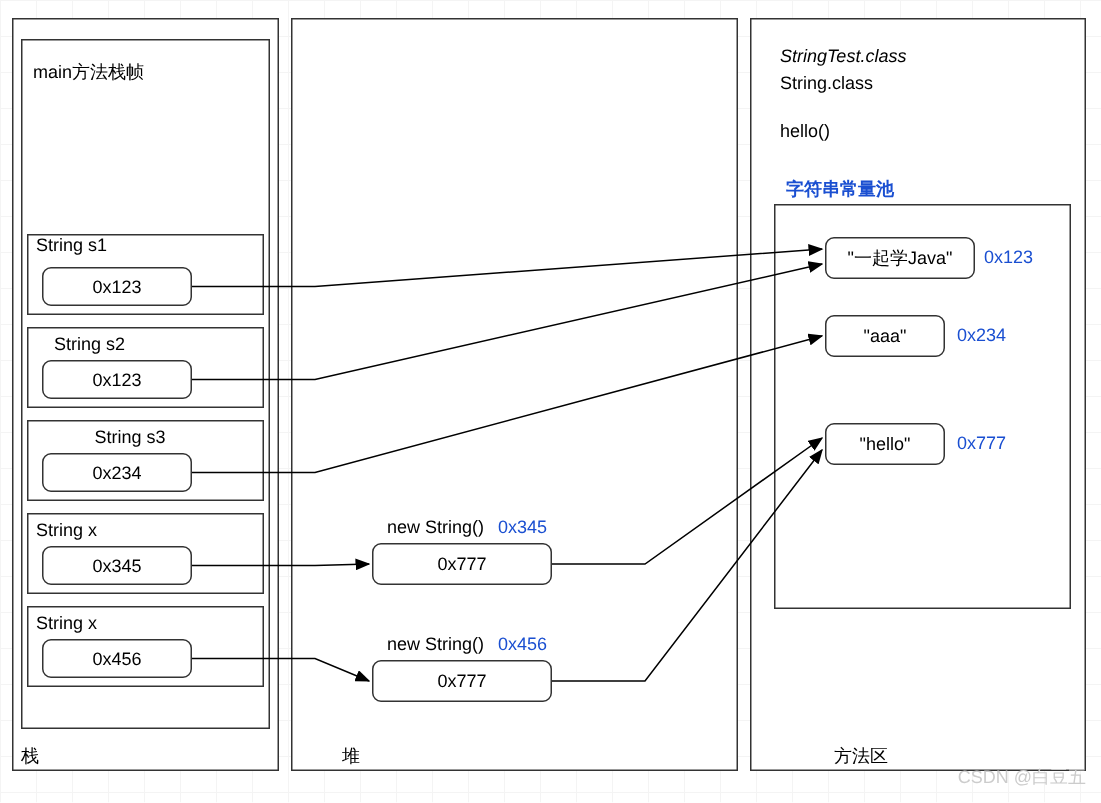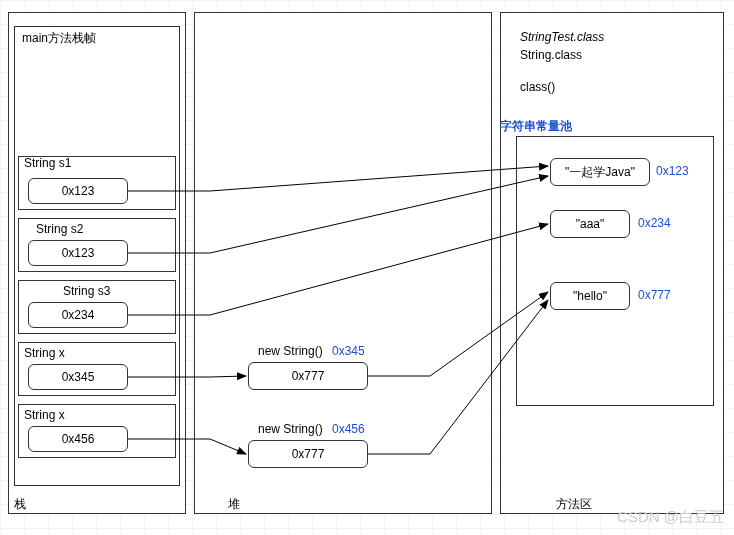--- a/index.html
+++ b/index.html
@@ -30,37 +30,37 @@
     z-index: 2;
   }
   .rounded { border-radius: 6px; }
   .label { position: absolute; z-index: 3; white-space: nowrap; }
   .blue { color: #1a4fd1; font-weight: 500; }
   .area-label { position: absolute; z-index: 3; }
   .watermark {
     position: absolute;
     right: 10px; bottom: 8px;
     color: #ccc;
-    font-size: 15px;
+    font-size: 12px;
     z-index: 6;
   }
   .centered {
     display: flex; align-items: center; justify-content: center;
   }
 </style>
 </head>
 <body>
 
 <div class="grid-bg"></div>
 
 <div class="box" style="left:8px; top:12px; width:178px; height:502px;"></div>
 <div class="area-label" style="left:14px; top:496px;">栈</div>
 
 <div class="box" style="left:14px; top:26px; width:166px; height:460px;"></div>
-<div class="label" style="left:22px; top:30px;">main方法栈帧</div>
+<div class="label" style="left:22px; top:40px;">main方法栈帧</div>
 
 <div class="box" style="left:18px; top:156px; width:158px; height:54px;"></div>
 <div class="label" style="left:24px; top:156px;">String s1</div>
 <div class="box rounded centered" style="left:28px; top:178px; width:100px; height:26px;">
   <span>0x123</span>
 </div>
 
 <div class="box" style="left:18px; top:218px; width:158px; height:54px;"></div>
 <div class="label" style="left:36px; top:222px;">String s2</div>
 <div class="box rounded centered" style="left:28px; top:240px; width:100px; height:26px;">
@@ -98,23 +98,23 @@
 <div class="label blue" style="left:332px; top:422px;">0x456</div>
 <div class="box rounded centered" style="left:248px; top:440px; width:120px; height:28px;">
   <span>0x777</span>
 </div>
 
 <div class="box" style="left:500px; top:12px; width:224px; height:502px;"></div>
 <div class="area-label" style="left:556px; top:496px;">方法区</div>
 
 <div class="label" style="left:520px; top:30px;font-style:italic;">StringTest.class</div>
 <div class="label" style="left:520px; top:48px;text-align:right;">String.class</div>
-<div class="label" style="left:520px; top:80px;">class()</div>
+<div class="label" style="left:520px; top:80px;">hello()</div>
 
-<div class="label blue" style="left:500px; top:118px; font-weight:bold;">字符串常量池</div>
+<div class="label blue" style="left:524px; top:118px; font-weight:bold;">字符串常量池</div>
 
 <div class="box" style="left:516px; top:136px; width:198px; height:270px;"></div>
 
 <div class="box rounded centered" style="left:550px; top:158px; width:100px; height:28px; z-index:4;">
   <span>"一起学Java"</span>
 </div>
 <div class="label blue" style="left:656px; top:164px;">0x123</div>
 
 <div class="box rounded centered" style="left:550px; top:210px; width:80px; height:28px; z-index:4;">
   <span>"aaa"</span>

